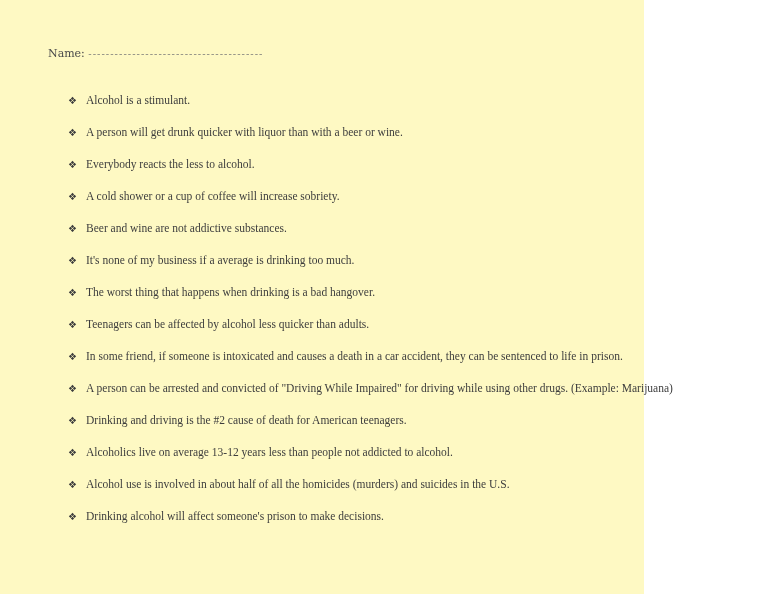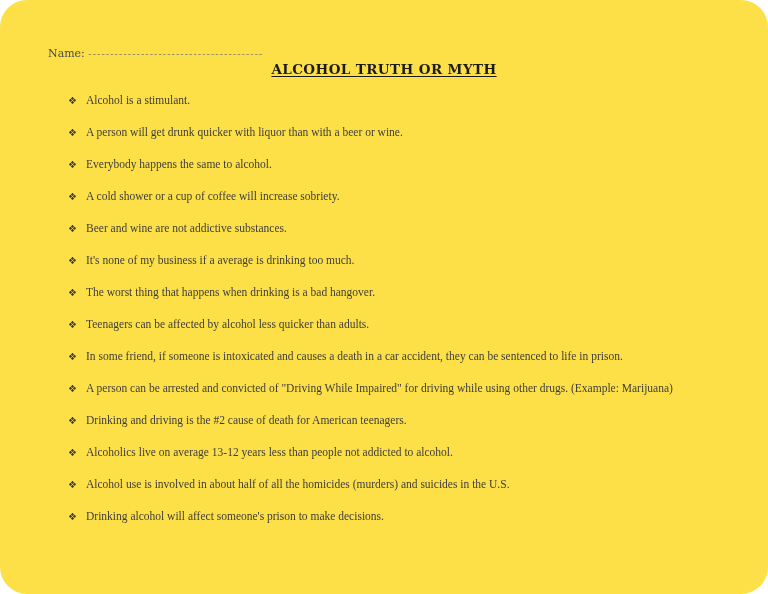--- a/index.html
+++ b/index.html
@@ -4,23 +4,22 @@
 <style>
   html, body { margin: 0; padding: 0; }
   body {
     width: 768px; height: 594px;
     background: #ffffff;
     font-family: "DejaVu Serif", serif;
     overflow: hidden;
   }
   .page {
     position: relative;
-    width: 768px; height: 594px;
-    background: #fde047;
-    border-radius: 27px;
+    width: 644px; height: 594px;
+    background: #fef9c3;
   }
   .name-row {
     position: absolute;
     left: 48px; top: 47px;
     font-size: 11px;
     color: #4e4e4e;
     white-space: nowrap;
   }
   .name-label { color: #4a4a4a; }
   .name-line {
@@ -73,34 +72,33 @@
 </head>
 <body>
 
 <div class="page">
 
   <div class="name-row">
     <span class="name-label">Name:</span>
     <span class="name-line">----------------------------------------</span>
   </div>
 
-  <div class="doc-title">ALCOHOL TRUTH OR MYTH</div>
 
   <ul class="statement-list">
     <li>
       <span class="bullet">❖</span>
       <span class="statement">Alcohol is a stimulant.</span>
     </li>
     <li>
       <span class="bullet">❖</span>
       <span class="statement">A person will get drunk quicker with liquor than with a beer or wine.</span>
     </li>
     <li>
       <span class="bullet">❖</span>
-      <span class="statement">Everybody happens the same to alcohol.</span>
+      <span class="statement">Everybody reacts the less to alcohol.</span>
     </li>
     <li>
       <span class="bullet">❖</span>
       <span class="statement">A cold shower or a cup of coffee will increase sobriety.</span>
     </li>
     <li>
       <span class="bullet">❖</span>
       <span class="statement">Beer and wine are not addictive substances.</span>
     </li>
     <li>

